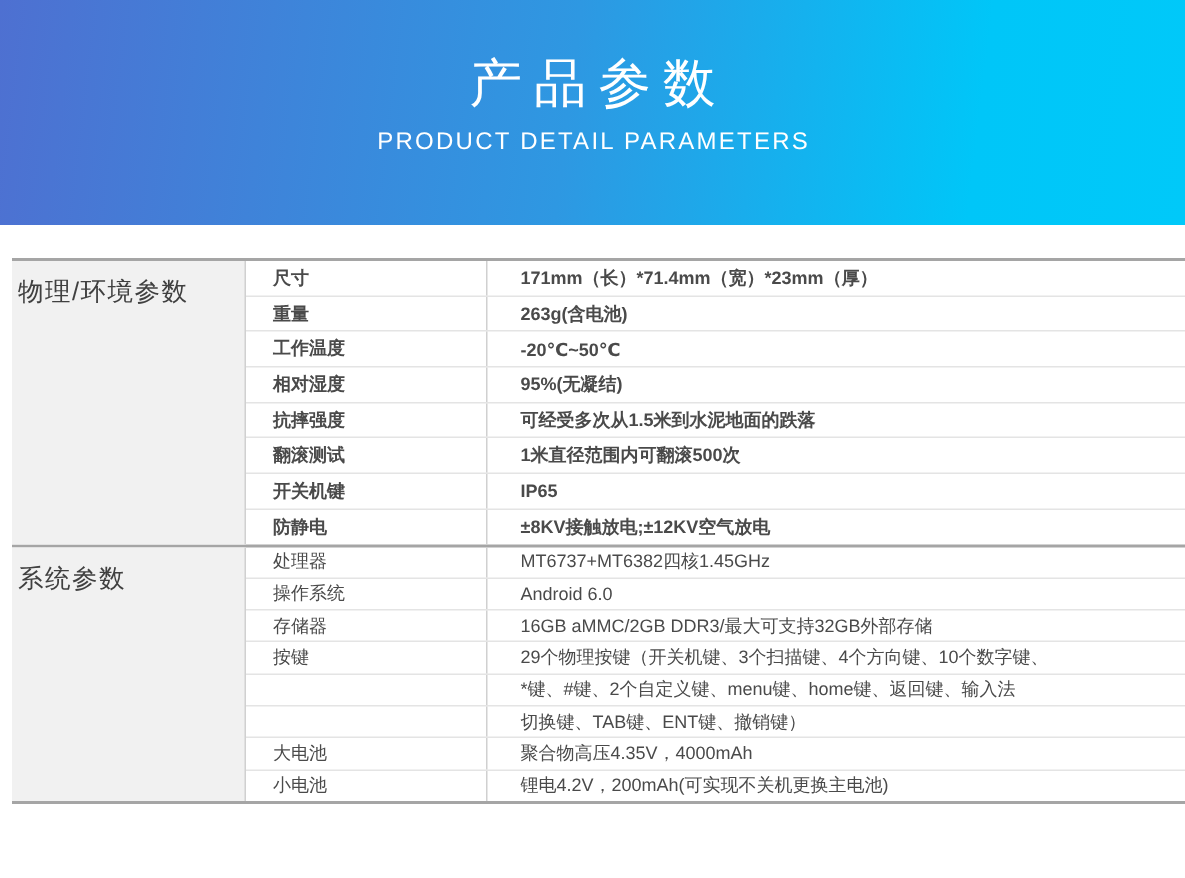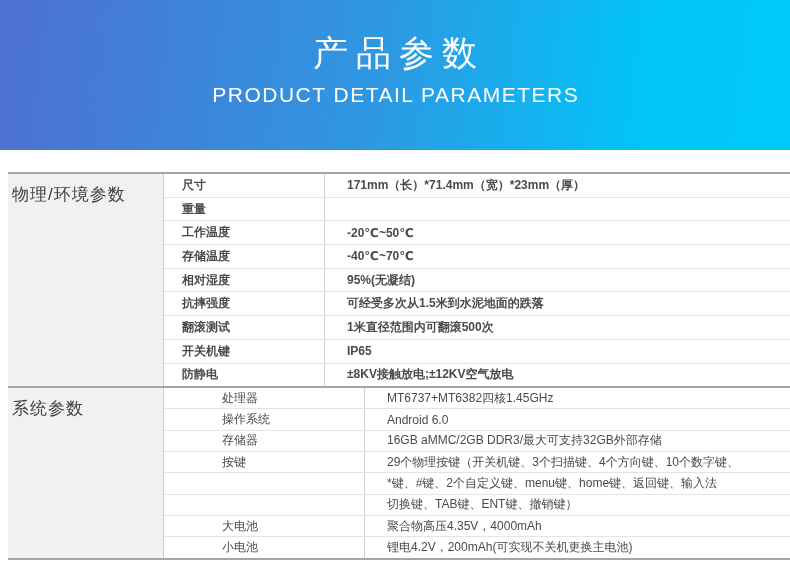--- a/index.html
+++ b/index.html
@@ -21,21 +21,21 @@
     color:#ffffff;
   }
   .banner-title {
     margin:0;
     font-size:35px; font-weight:300;
     letter-spacing:8px; padding-left:8px; 
     line-height:1.15;
   }
   .banner-subtitle {
     margin-top:10px;
-    font-size:21px; font-weight:400;
+    font-size:16px; font-weight:400;
     letter-spacing:1.5px; padding-left:1.5px;
   }
 
   
   .spec-table {
     margin:22px 0 0 8px;
     width:782px;
     border-top:2px solid #a5a5a5;
   }
   .spec-section {
@@ -51,21 +51,21 @@
     letter-spacing:1px;
     padding:9px 0 0 4px;
   }
   .section-rows { flex:1 1 auto; min-width:0; }
   .spec-row {
     display:flex; align-items:center;
     border-bottom:1px solid #e4e4e4;
   }
   .spec-row:last-child { border-bottom:none; }
   .spec-section:nth-child(1) .spec-row { height:22.7px;font-weight:bold; }
-  .spec-section:nth-child(2) .spec-row { height:20.3px;padding-left:40px; }
+  .spec-section:nth-child(2) .spec-row { height:20.3px; }
   .param-label {
     width:142px; flex:0 0 142px;
     padding-left:18px;
     border-right:1px solid #d0d0d0;
     align-self:stretch;
     display:flex; align-items:center;
     font-size:12px; color:#4a4a4a;
     white-space:nowrap; overflow:hidden;
   }
   .param-value {
@@ -89,31 +89,28 @@
     <section class="spec-section">
       <div class="section-label">物理/环境参数</div>
       <div class="section-rows">
     <div class="spec-row">
       <div class="param-label">尺寸</div>
       <div class="param-value">171mm（长）*71.4mm（宽）*23mm（厚）</div>
     </div>
 
     <div class="spec-row">
       <div class="param-label">重量</div>
+      <div class="param-value">263g(含电池)</div>
     </div>
 
     <div class="spec-row">
       <div class="param-label">工作温度</div>
       <div class="param-value">-20℃~50℃</div>
     </div>
 
-    <div class="spec-row">
-      <div class="param-label">存储温度</div>
-      <div class="param-value">-40℃~70℃</div>
-    </div>
 
     <div class="spec-row">
       <div class="param-label">相对湿度</div>
       <div class="param-value">95%(无凝结)</div>
     </div>
 
     <div class="spec-row">
       <div class="param-label">抗摔强度</div>
       <div class="param-value">可经受多次从1.5米到水泥地面的跌落</div>
     </div>

